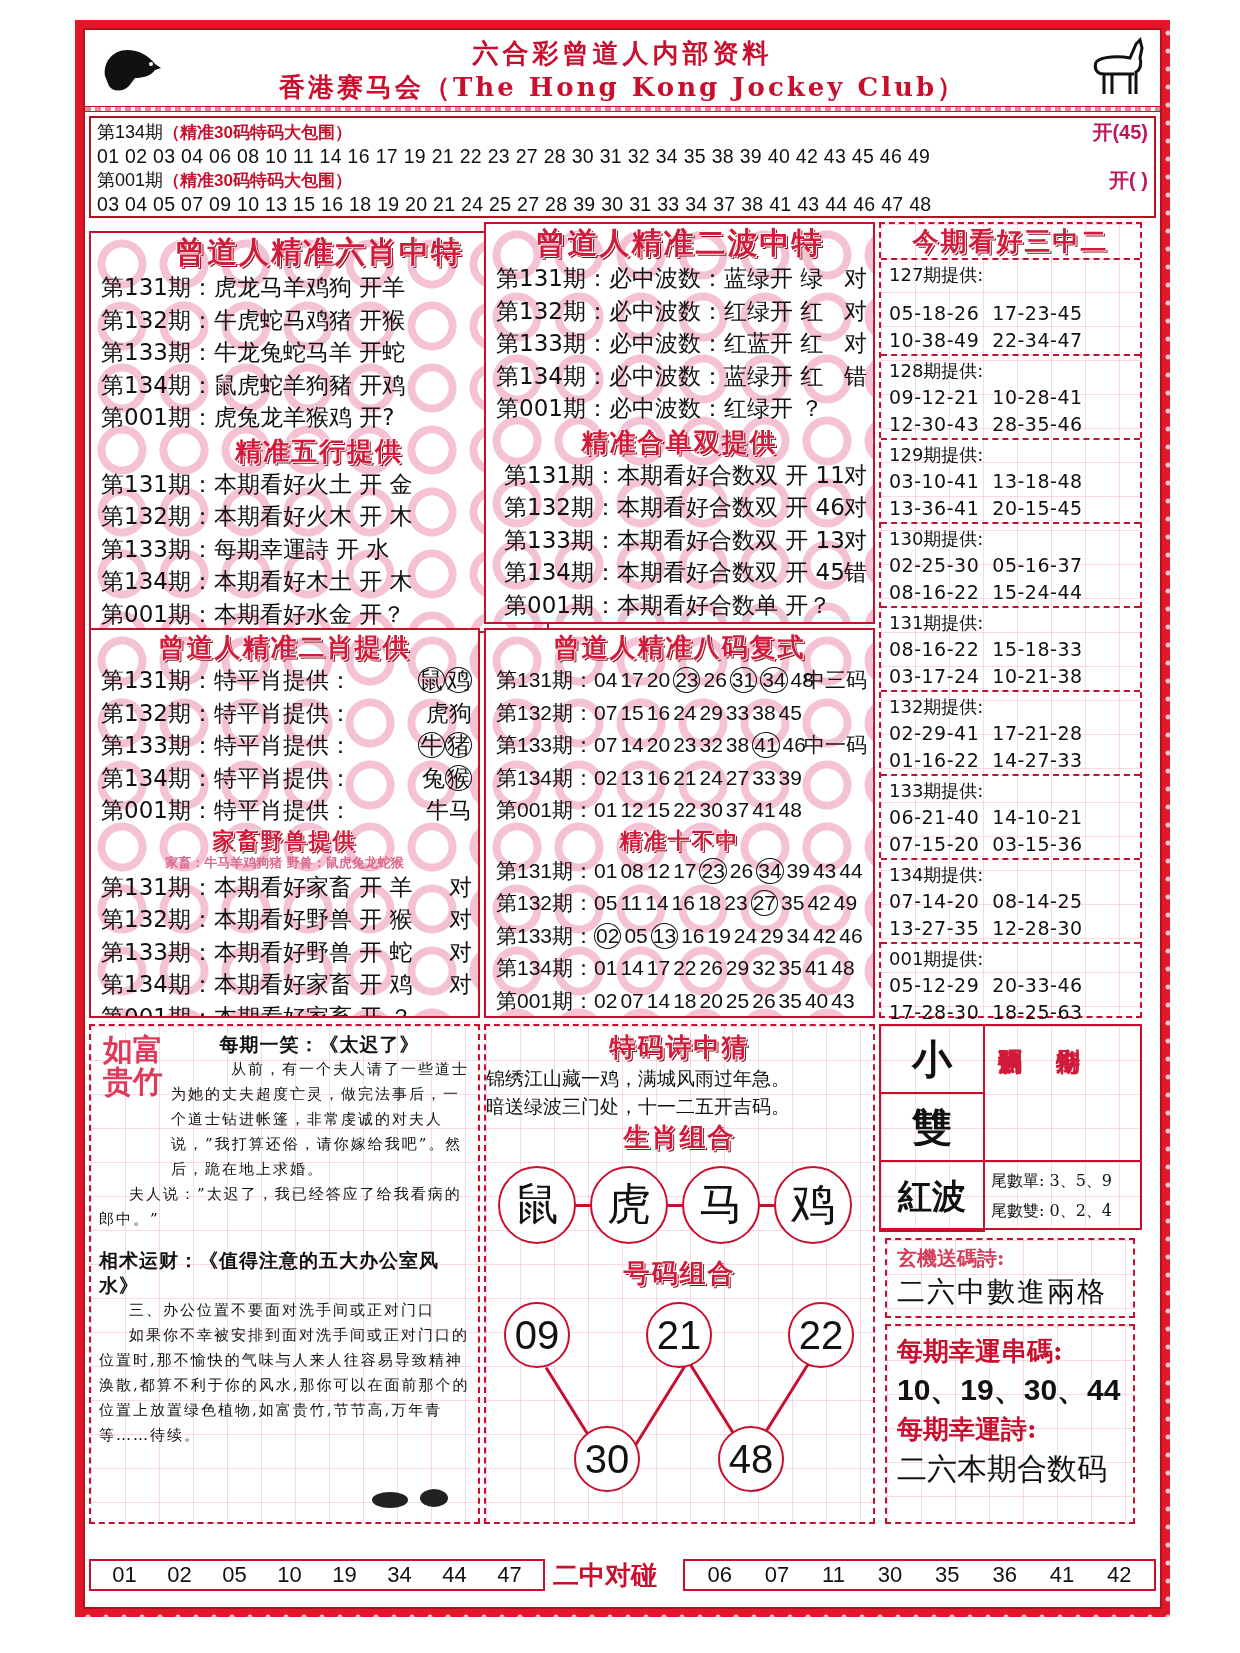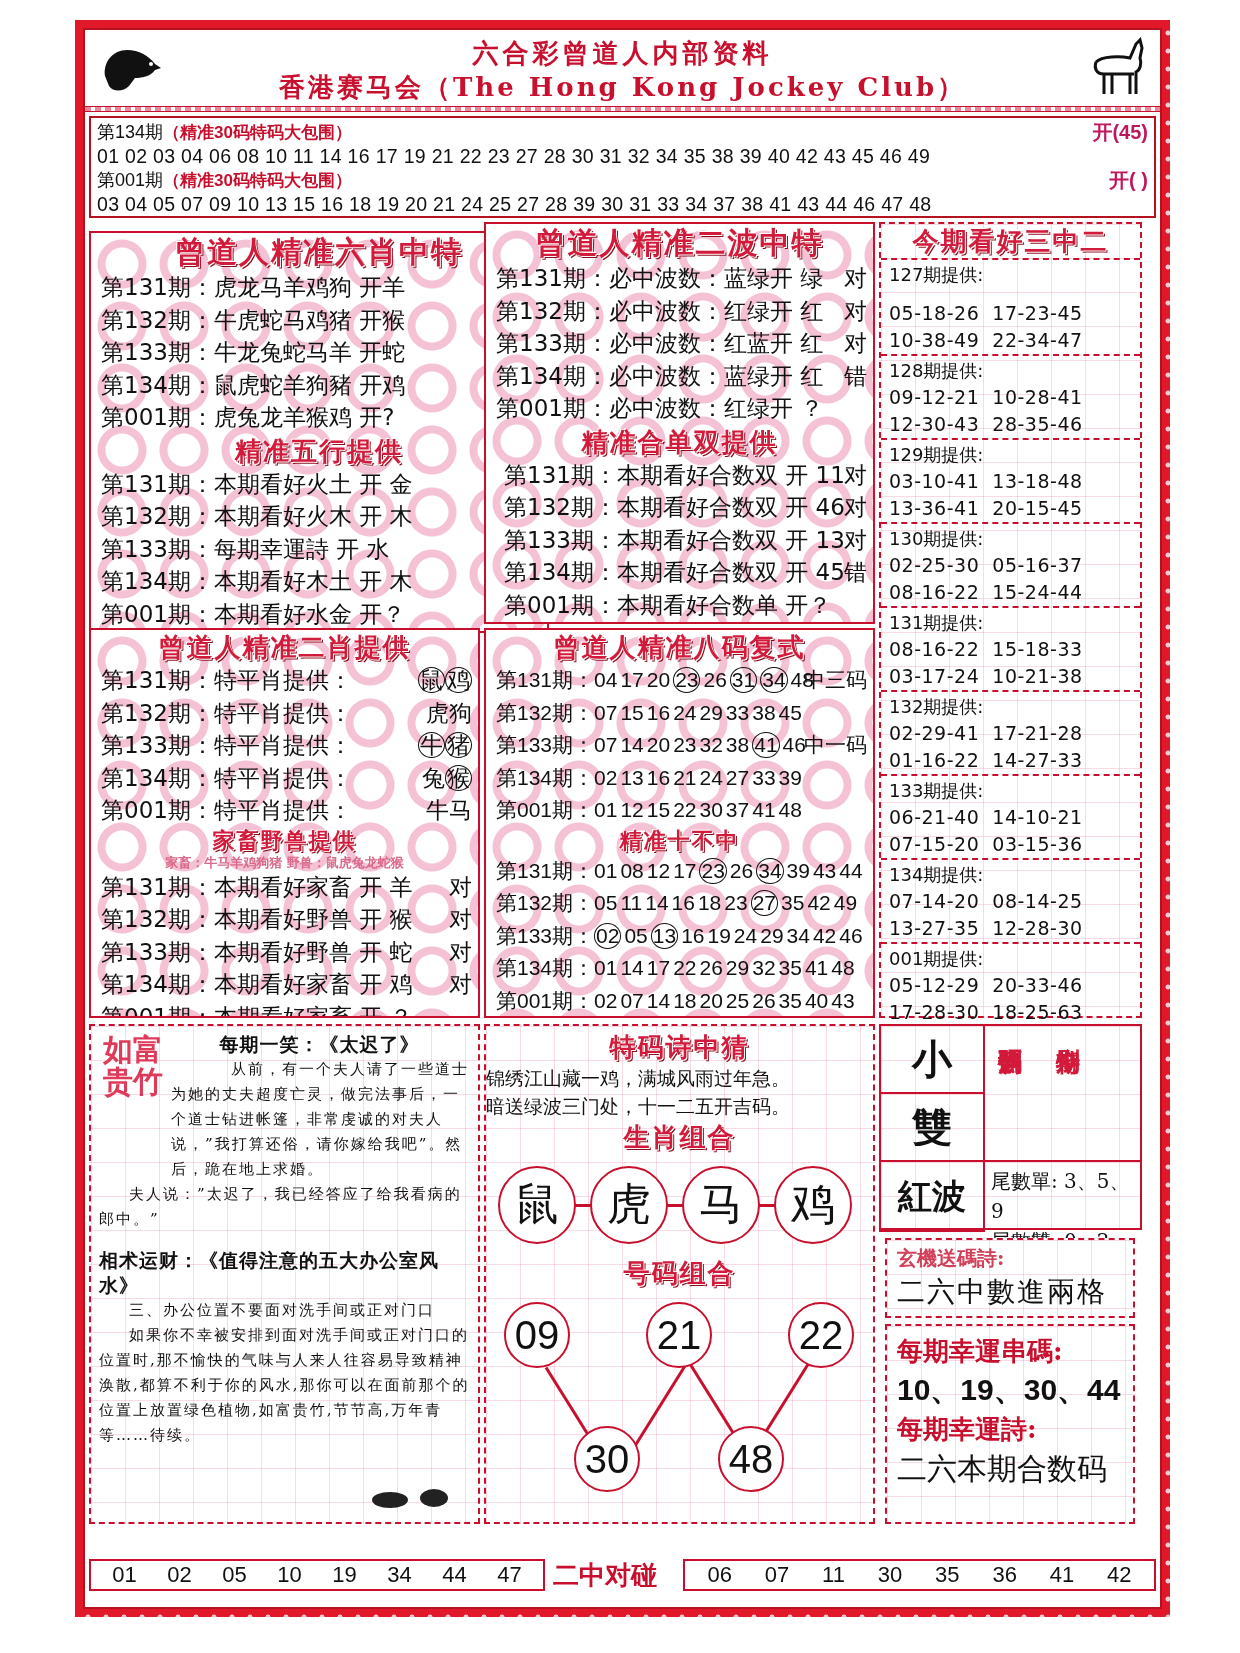--- a/index.html
+++ b/index.html
@@ -277,21 +277,21 @@
       <div class="num-ball" style="left:88px; top:400px;">30</div>
       <div class="num-ball" style="left:232px; top:400px;">48</div>
     </div>
 
     <div class="grid-bg" style="position:absolute; left:794px; top:994px; width:263px; height:206px; border:2px solid #c8102e;">
       <div class="predict-cell" style="left:-2px; top:-2px; width:106px; height:70px; font-size:40px; line-height:66px;">小</div>
       <div class="predict-cell" style="left:-2px; top:66px; width:106px; height:70px; font-size:40px; line-height:66px;">雙</div>
       <div class="predict-cell" style="left:-2px; top:134px; width:106px; height:72px; font-size:34px; line-height:68px;">紅波</div>
       <div style="position:absolute; left:118px; top:4px; width:26px; writing-mode:vertical-rl;" class="red-vert">號碼預測</div>
       <div style="position:absolute; left:176px; top:4px; width:26px; writing-mode:vertical-rl;" class="red-vert">今期特別</div>
-      <div style="position:absolute; left:104px; top:134px; right:0; height:72px; border-top:2px solid #c8102e; padding:4px 6px; font-family:'DejaVu Serif',serif; font-size:20px; line-height:30px;">
+      <div style="position:absolute; left:104px; top:134px; right:0; height:72px; border-top:2px solid #c8102e; padding:4px 6px; font-family:'DejaVu Serif',serif; font-size:16px; line-height:30px;">
         <div>尾數單: 3、5、9</div>
         <div>尾數雙: 0、2、4</div>
       </div>
     </div>
 
     <div class="rcol grid-bg" style="left:800px; top:1208px; width:250px; height:80px; padding:4px 10px;">
       <div class="lucky-red" style="font-size:20px; line-height:28px; color:#d2405a;">玄機送碼詩:</div>
       <div style="font-family:'DejaVu Serif',serif; font-size:28px; line-height:40px; letter-spacing:2px;">二六中數進兩格</div>
     </div>
 

